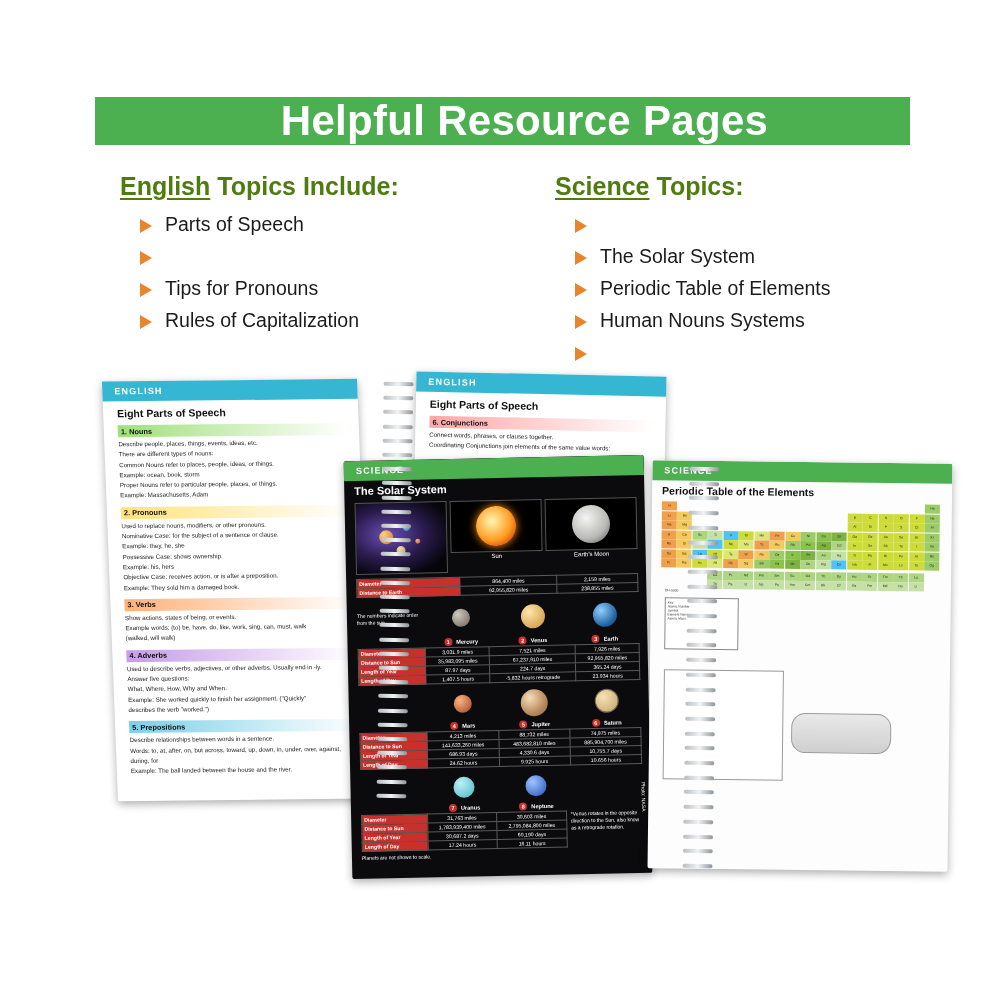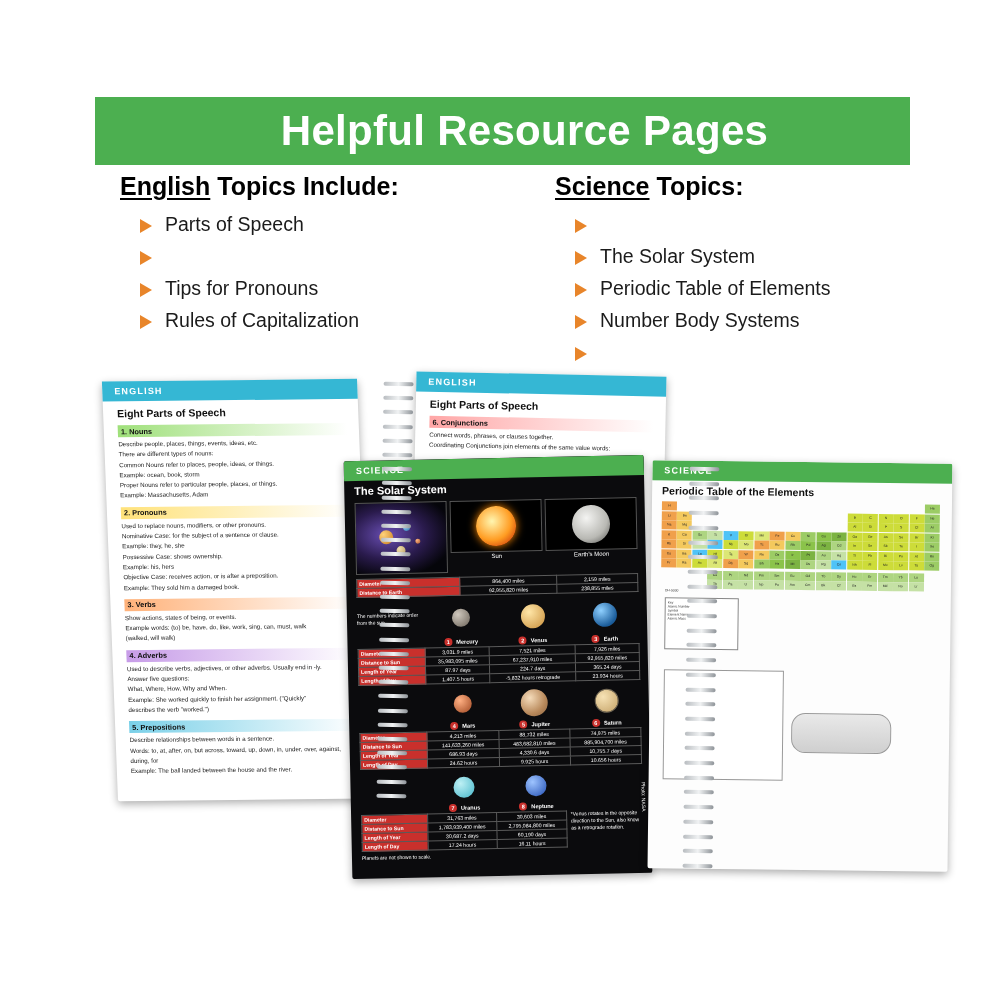--- a/index.html
+++ b/index.html
@@ -13,21 +13,21 @@
   .page {
     position: relative;
     width: 1000px; height: 1000px;
     background: #fff;
   }
 
   
   .banner {
     position: absolute;
     left: 95px; top: 97px;
-    width: 815px; height: 68px;
+    width: 815px; height: 48px;
     background: #4caf50;
     display: flex; align-items: center; justify-content: center; padding-left: 44px;
   }
   .banner-title {
     color: #ffffff;
     font-size: 42px;
     font-weight: bold;
     letter-spacing: 0.3px;
     white-space: nowrap;
   }
@@ -37,21 +37,21 @@
     position: absolute;
     left: 120px; top: 172px;
     width: 790px;
     display: flex;
     gap: 80px;
   }
   .col { width: 355px; }
   .col-head {
     font-size: 25px;
     font-weight: bold;
-    color: #000000;
+    color: #4d7c0f;
     margin: 0 0 8px 0;
     white-space: nowrap;
   }
   .col-head .under {
     text-decoration: underline;
     text-underline-offset: 3px;
   }
   ul.topics { list-style: none; margin: 0; padding: 0 0 0 18px; }
   ul.topics li {
     display: flex;
@@ -320,21 +320,21 @@
               </svg>
             </span>
           <span>Periodic Table of Elements</span>
         </li>
         <li>
           <span class="arrow">
               <svg width="16" height="16" viewBox="0 0 16 16">
                 <path d="M2 1 L14 8 L2 15 Z" fill="#e8852a"></path>
               </svg>
             </span>
-          <span>Number Body Systems</span>
+          <span>Human Nouns Systems</span>
         </li>
         <li>
           <span class="arrow">
               <svg width="16" height="16" viewBox="0 0 16 16">
                 <path d="M2 1 L14 8 L2 15 Z" fill="#e8852a"></path>
               </svg>
             </span>
         </li>
       </ul>
     </div>

